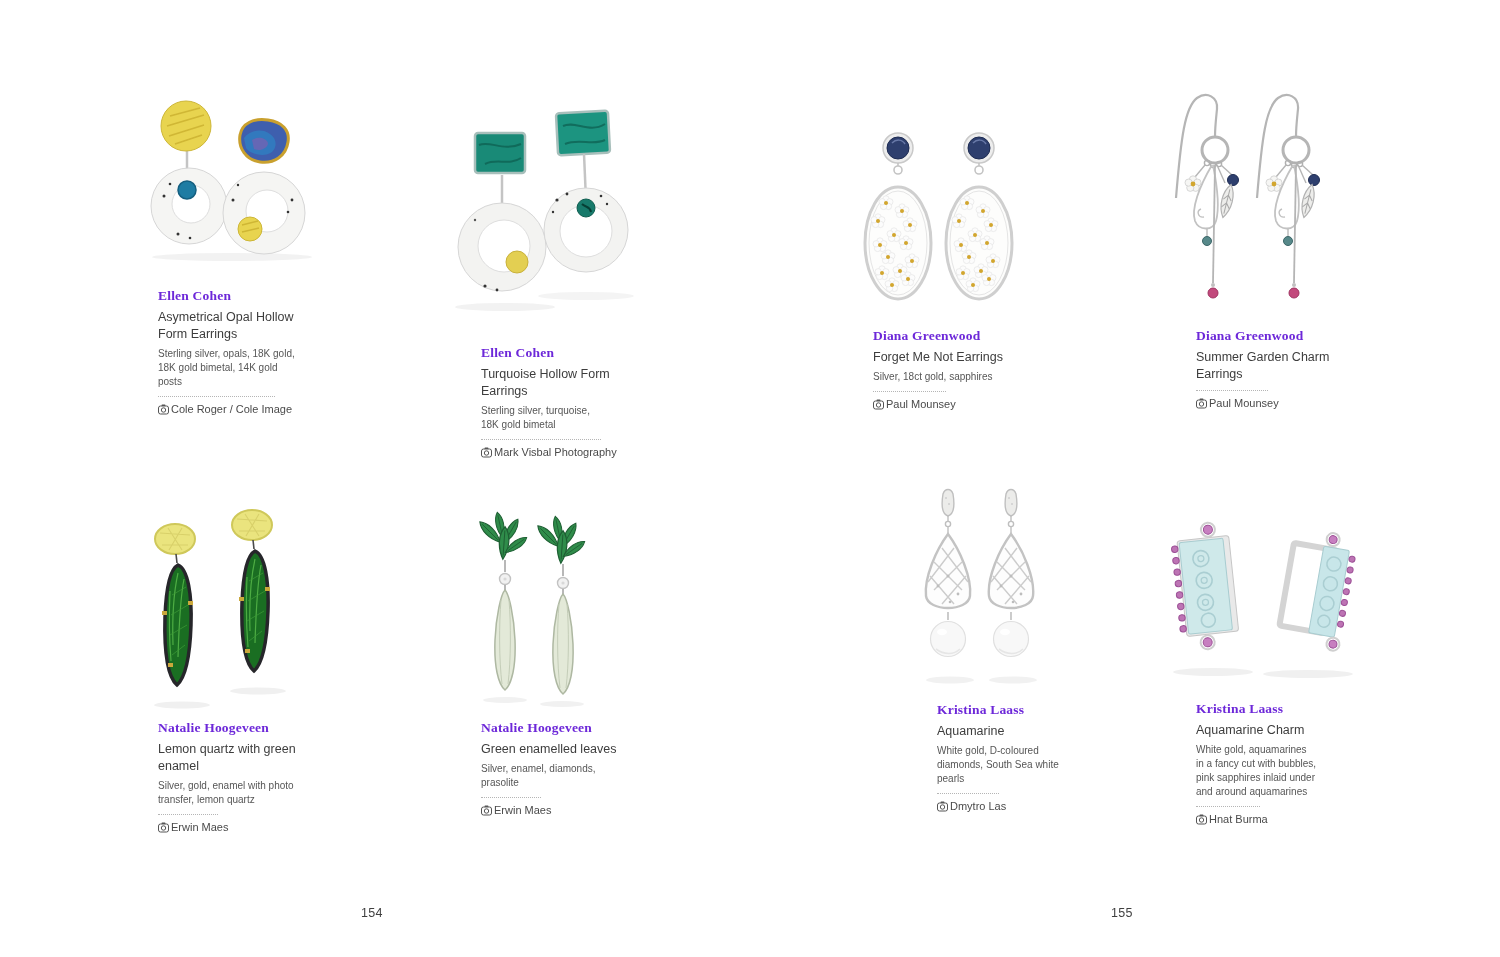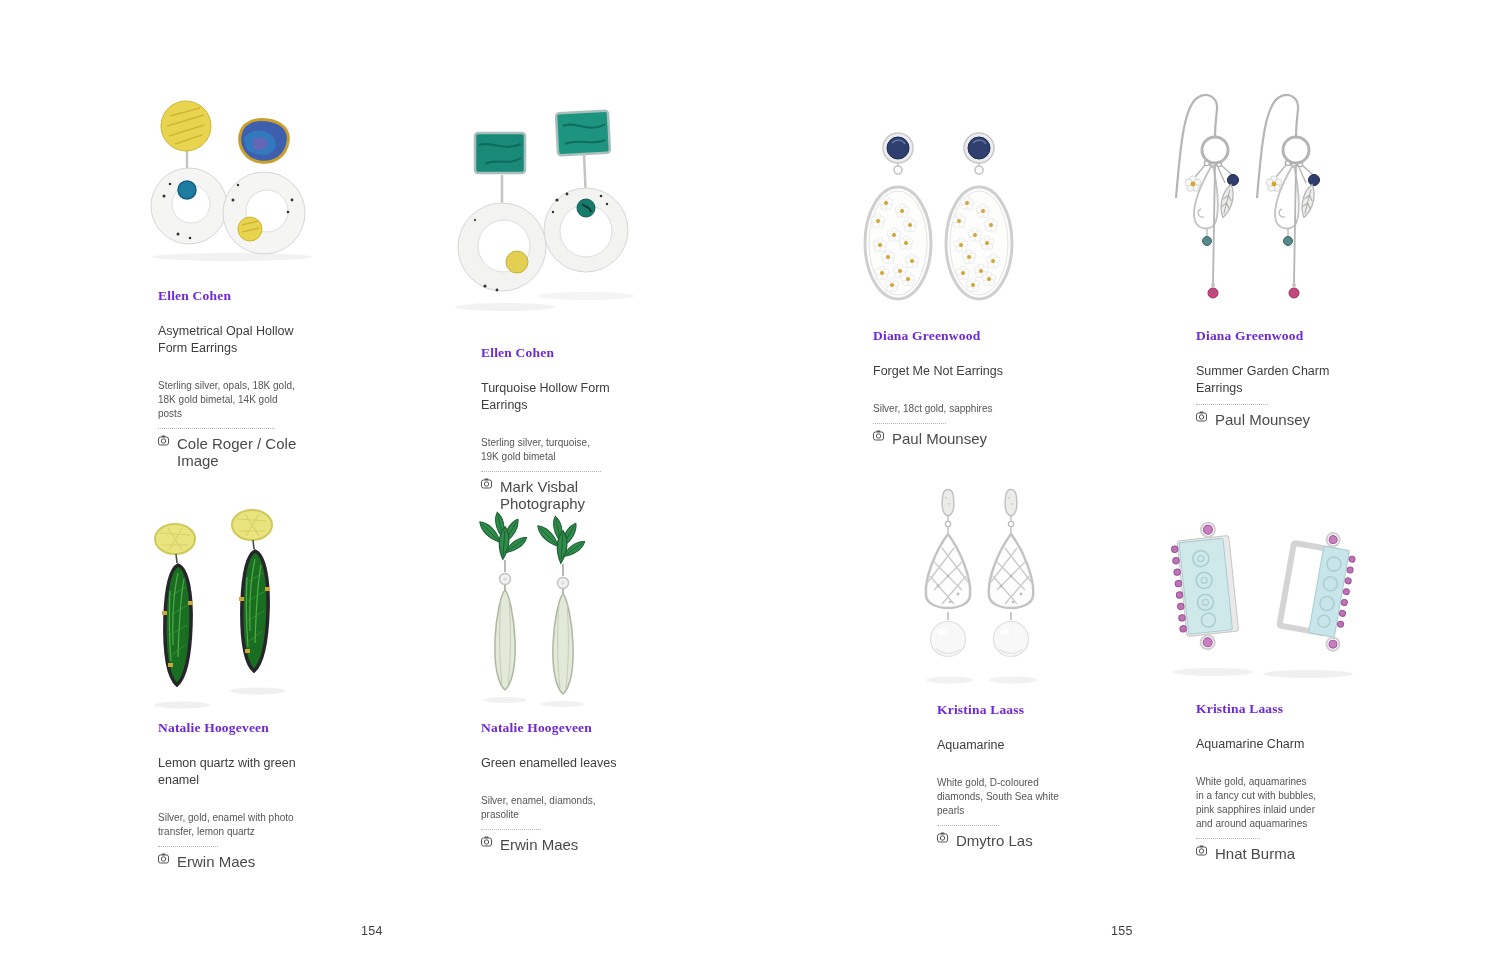--- a/index.html
+++ b/index.html
@@ -3,26 +3,26 @@
 <meta charset="utf-8">
 <style>
   html,body{margin:0;padding:0;background:#ffffff;}
   body{width:1500px;height:957px;position:relative;overflow:hidden;
        font-family:"Liberation Sans",sans-serif;-webkit-font-smoothing:antialiased;}
   .photo{position:absolute;margin:0;padding:0;}
   .photo svg{display:block;}
   .caption{position:absolute;color:#3d3d3d;}
   .artist{font-family:"Liberation Serif",serif;font-weight:700;font-size:13.5px;
           color:#6d28d9;letter-spacing:.2px;line-height:1.25;}
-  .title{font-size:12.5px;color:#3d3d3d;line-height:1.36;margin-top:18px;white-space:pre-line;}
-  .materials{font-size:10px;color:#565656;line-height:1.4;margin-top:22px;white-space:pre-line;}
+  .title{font-size:12.5px;color:#3d3d3d;line-height:1.36;margin-top:4px;white-space:pre-line;}
+  .materials{font-size:10px;color:#565656;line-height:1.4;margin-top:4px;white-space:pre-line;}
   .sep{border-top:1px dotted #b5b5b5;height:0;margin:7px 0 6px 0;}
-  .credit{font-size:15px;color:#4a4a4a;display:flex;align-items:flex-start;gap:8px;}
+  .credit{font-size:11px;color:#4a4a4a;display:flex;align-items:flex-end;gap:2px;}
   .cam{display:inline-flex;}
-  .pagenum{position:absolute;font-size:12.5px;color:#3f3f3f;letter-spacing:.3px;margin-top:18px;}
+  .pagenum{position:absolute;font-size:12.5px;color:#3f3f3f;letter-spacing:.3px;}
 </style>
 </head>
 <body>
 
 <figure class="photo" style="left:140px;top:80px;width:180px;height:185px">
   <svg width="180" height="185" viewBox="0 0 180 185">
     <ellipse cx="92" cy="177" rx="80" ry="4" fill="#f2f2f2"></ellipse>
     <line x1="47" y1="70" x2="47" y2="104" stroke="#c4c4c4" stroke-width="2.5"></line>
     <circle cx="46" cy="46" r="25" fill="#e8d44f" stroke="#cdb637"></circle>
     <path d="M30 36 L60 28 M27 46 L64 35 M29 56 L64 45 M35 64 L62 55" stroke="#c9af2e" stroke-width="1.6" opacity=".8" fill="none"></path>
@@ -304,21 +304,21 @@
     </span>
     <span>Cole Roger / Cole Image</span>
   </div>
 </div>
 
 <div class="caption" style="left:481px;top:345px;width:175px">
   <div class="artist">Ellen Cohen</div>
   <div class="title">Turquoise Hollow Form
 Earrings</div>
   <div class="materials">Sterling silver, turquoise,
-19K gold bimetal</div>
+18K gold bimetal</div>
   <div class="sep" style="width:120px"></div>
   <div class="credit">
     <span class="cam">
       <svg width="11" height="11" viewBox="0 0 11 11">
           <rect x="0.5" y="2" width="10" height="8" rx="2" fill="none" stroke="#555"></rect>
           <circle cx="5.5" cy="6" r="2.2" fill="none" stroke="#555"></circle>
           <rect x="3.6" y="0.5" width="3.8" height="1.6" rx="0.6" fill="#555"></rect>
         </svg>
     </span>
     <span>Mark Visbal Photography</span>

